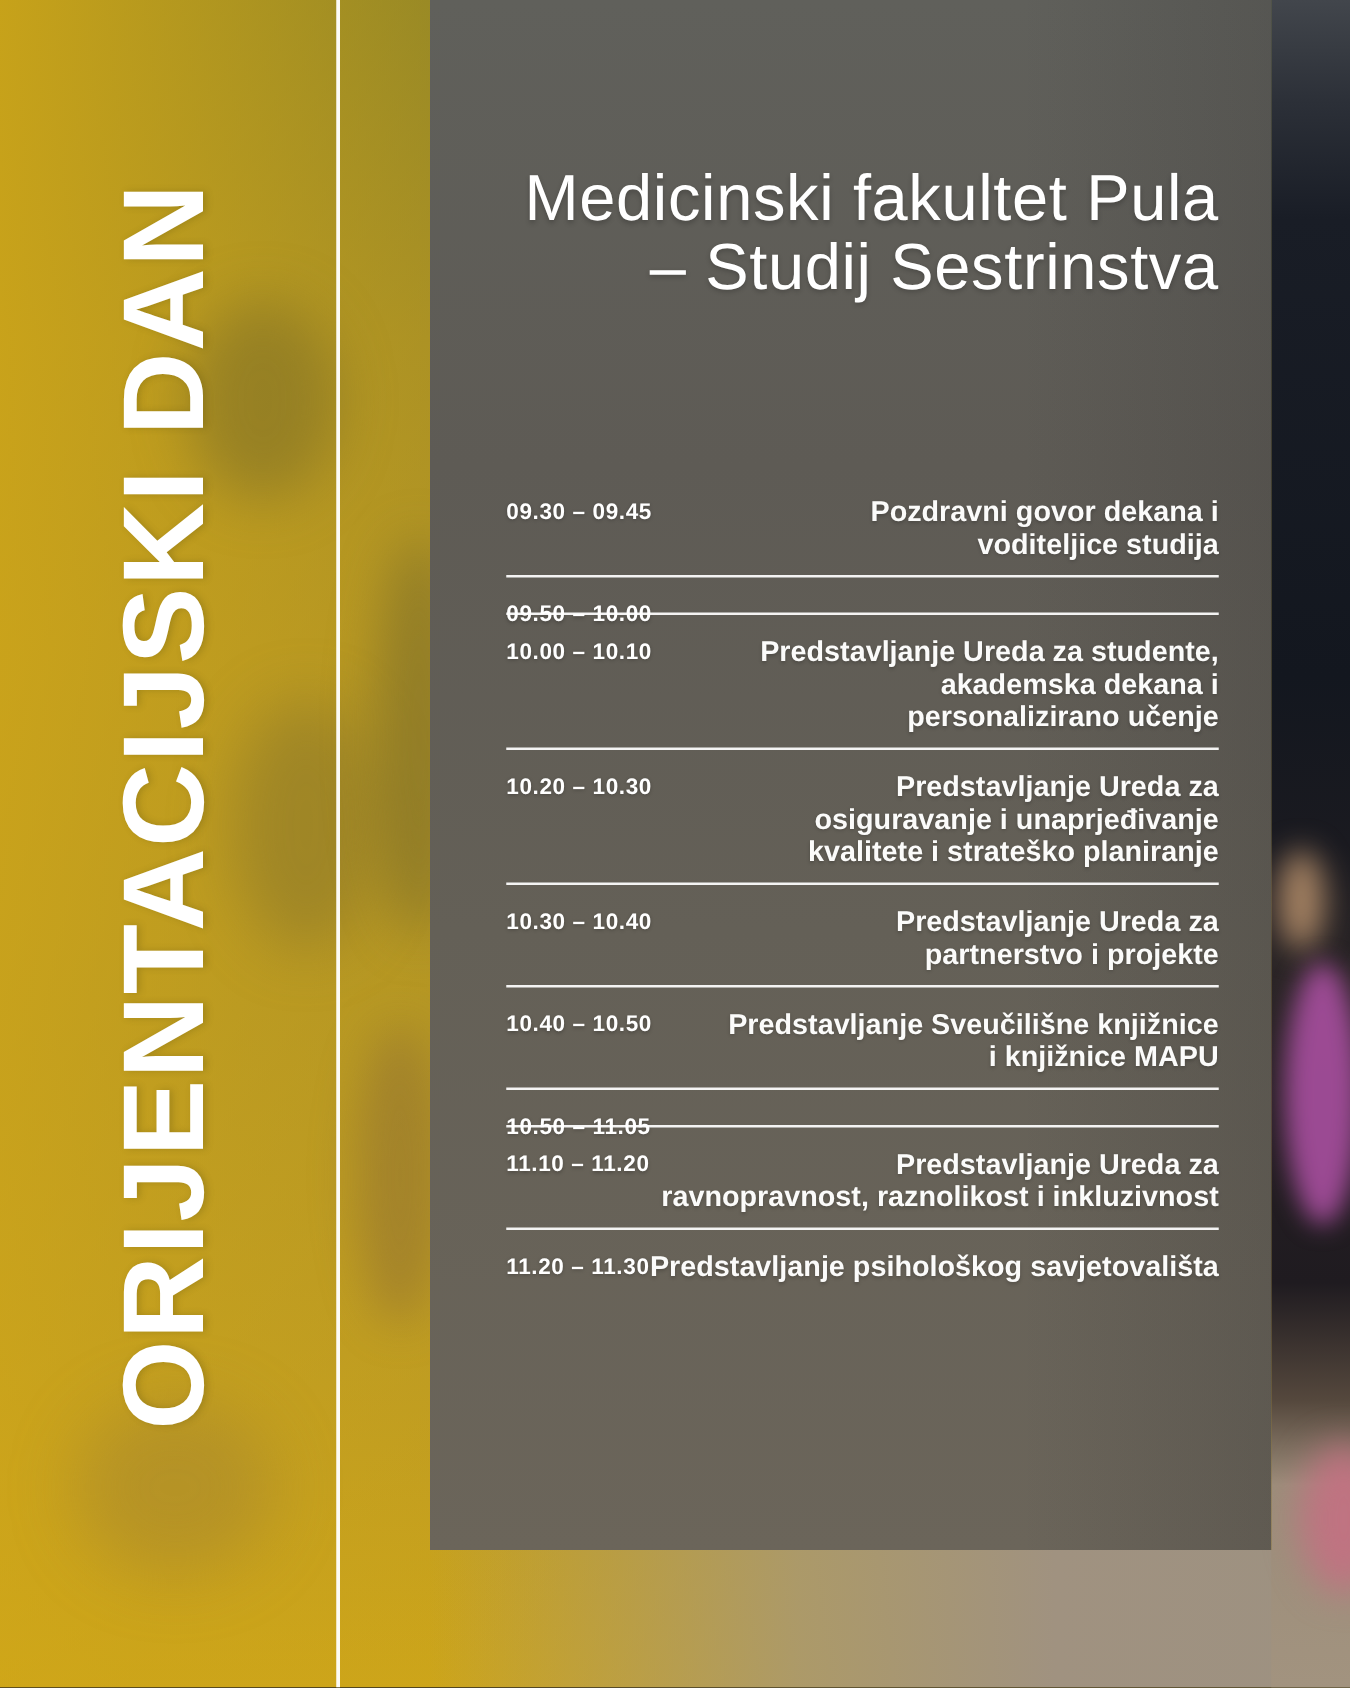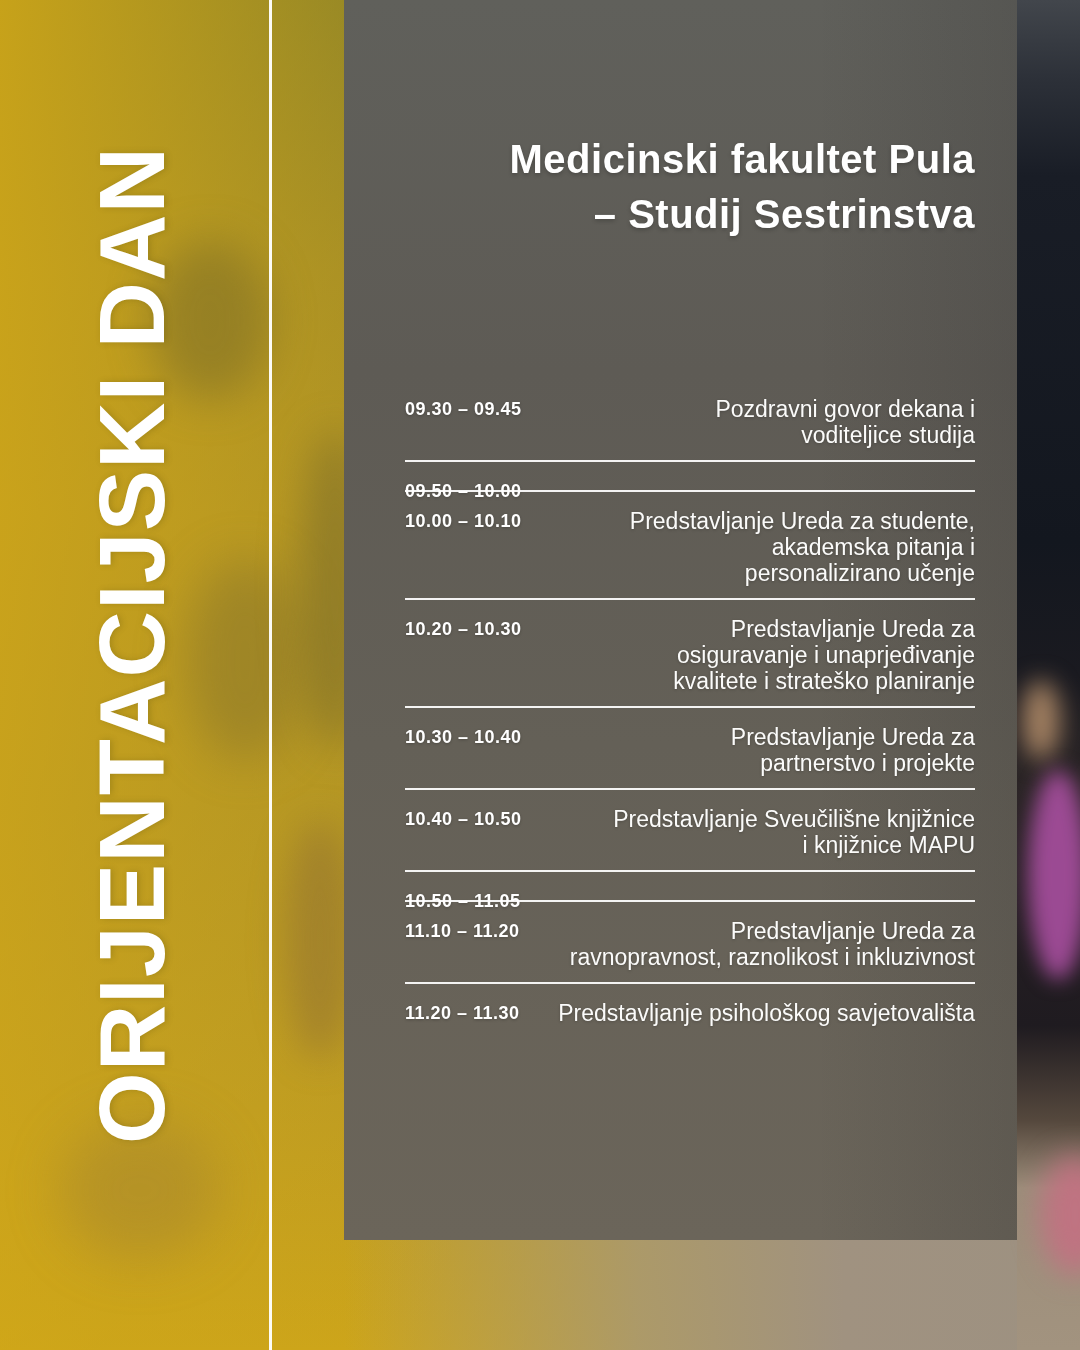--- a/index.html
+++ b/index.html
@@ -55,33 +55,33 @@
     position:absolute;left:344px;top:0;width:673px;height:1240px;
     background:
       linear-gradient(90deg, rgba(0,0,0,0) 70%, rgba(25,25,30,0.14) 100%),
       linear-gradient(180deg, #60605b 0%, #5e5b55 30%, #646057 60%, #6b655a 100%);
   }
   .header{
     position:absolute;left:61px;top:132px;width:570px;
     text-align:right;
     text-shadow:0 2px 4px rgba(0,0,0,0.22);
   }
-  .title{font-size:40px;font-weight:700;line-height:55px;letter-spacing:0.5px;}
+  .title{font-size:52px;font-weight:400;line-height:55px;letter-spacing:0.5px;}
   .subtitle{margin-top:31px;font-size:26px;font-style:italic;font-weight:400;letter-spacing:0.3px;color:#f6f6f4;}
   .schedule{position:absolute;left:61px;top:380px;width:570px;}
   .row{position:relative;padding:16px 0 12px 0;}
   .row + .row{border-top:2px solid rgba(255,255,255,0.93);}
   .time{
     position:absolute;left:0;top:16px;
     font-size:18px;font-weight:700;line-height:26px;letter-spacing:0.5px;
     text-shadow:0 1px 3px rgba(0,0,0,0.25);
   }
   .event{
     width:100%;
-    font-size:23px;font-weight:400;line-height:26px;
+    font-size:23px;font-weight:700;line-height:26px;
     text-align:right;white-space:pre-line;
     color:#fbfbfa;
     text-shadow:0 1px 3px rgba(0,0,0,0.22);
   }
 </style>
 </head>
 <body>
 
 <div class="canvas">
 
@@ -115,21 +115,21 @@
         <div class="time">09.30 – 09.45</div>
         <div class="event">Pozdravni govor dekana i
 voditeljice studija</div>
       </div>
       <div class="row">
         <div class="time">09.50 – 10.00</div>
       </div>
       <div class="row">
         <div class="time">10.00 – 10.10</div>
         <div class="event">Predstavljanje Ureda za studente,
-akademska pitanja i
+akademska dekana i
 personalizirano učenje</div>
       </div>
       <div class="row">
         <div class="time">10.20 – 10.30</div>
         <div class="event">Predstavljanje Ureda za
 osiguravanje i unaprjeđivanje
 kvalitete i strateško planiranje</div>
       </div>
       <div class="row">
         <div class="time">10.30 – 10.40</div>

